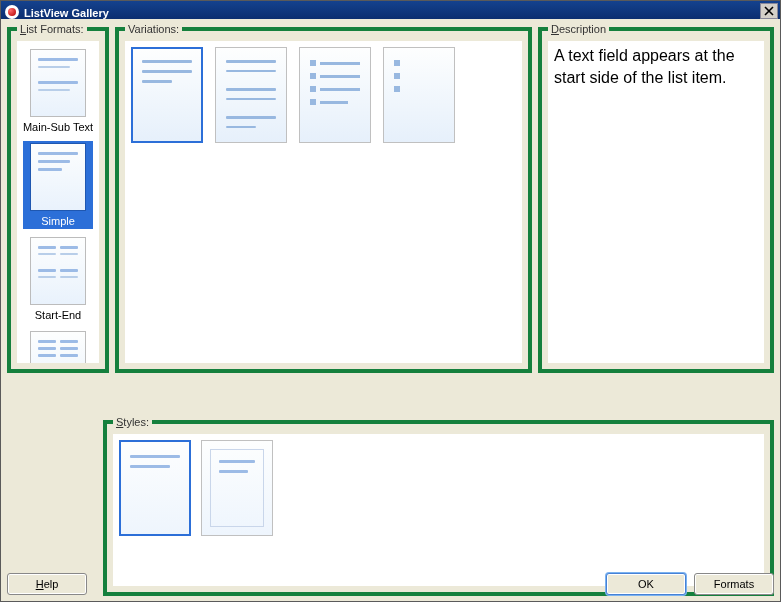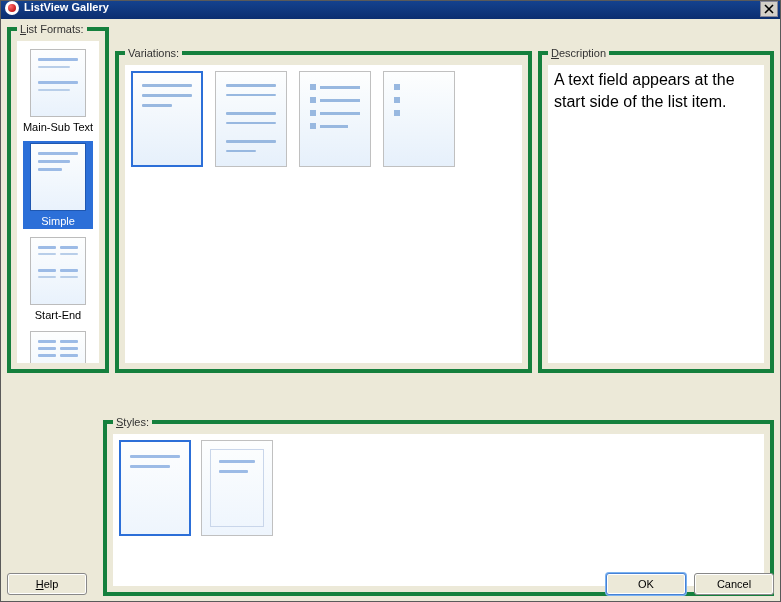--- a/index.html
+++ b/index.html
@@ -1,18 +1,18 @@
 <!DOCTYPE html>
 <html><head>
 <meta charset="utf-8">
 <style>
   * { box-sizing: border-box; }
   html, body { margin:0; padding:0; font-family: Tahoma, Verdana, sans-serif; font-size:11px; color:#000; background:#ece9d8; }
   .window { width:781px; height:602px; background:#ece9d8; border:1px solid #5a5a5a; display:flex; flex-direction:column; }
-  .titlebar { height:20px; background:#103a8a; background:linear-gradient(to bottom,#14428e,#0b2e70); display:flex; align-items:flex-start; padding:0 2px 0 4px; color:#fff; font-weight:bold; }
+  .titlebar { height:20px; background:#103a8a; background:linear-gradient(to bottom,#14428e,#0b2e70); display:flex; align-items:flex-end; padding:0 2px 0 4px; color:#fff; font-weight:bold; }
   .titlebar .icon { width:14px; height:14px; margin-right:5px; background:#fff; border-radius:50%; display:flex; align-items:center; justify-content:center; }
   .titlebar .icon-inner { width:8px; height:8px; border-radius:50%; background:radial-gradient(circle at 30% 30%, #ff6b6b, #b00000); }
   .titlebar .title { flex:1; font-size:11px; }
   .titlebar .close { width:18px; height:16px; background:#d4d0c8; border:1px solid #889; color:#000; display:flex; align-items:center; justify-content:center; font-size:12px; cursor:pointer; }
   .body { flex:1; display:flex; flex-direction:column; padding:4px 6px 4px 6px; gap:4px; }
   .main { flex:0 0 auto; display:flex; gap:6px; height:350px; }
   fieldset.fsection { border:4px solid #15803d; margin:0; padding:6px; background:#ece9d8; }
   fieldset.fsection > legend { font-size:11px; padding:0 3px; color:#333; }
   fieldset.fsection.fill { display:flex; flex-direction:column; }
   .inner-white { flex:1; background:#fff; border:none; overflow:auto; padding:6px; }
@@ -148,21 +148,21 @@
                 <div style="height:3px"></div>
 
               </div>
 
             </div>
 
           </div>
         </div>
       </fieldset>
 
-      <div class="mid-row" style="flex:1; display:flex; gap:6px;margin-top:24px;">
+      <div class="mid-row" style="flex:1; display:flex; gap:6px;">
         <fieldset class="fsection fill variations flexcol" style="flex:1">
           <legend>Variations:</legend>
           <div class="inner-white">
             <div class="var-list">
               <div class="var-item selected">
                 <div class="bar full"></div>
                   <div class="bar full"></div>
                   <div class="bar short"></div>
               </div>
               <div class="var-item">
@@ -246,15 +246,15 @@
           </div>
         </div>
       </fieldset>
     </div>
   </div>
 
   <div class="button-row">
     <button class="btn"><span class="u">H</span>elp</button>
     <div class="spacer"></div>
     <button class="btn default">OK</button>
-    <button class="btn">Cancel</button>
+    <button class="btn">Formats</button>
   </div>
 </div>
 
 </body></html>

